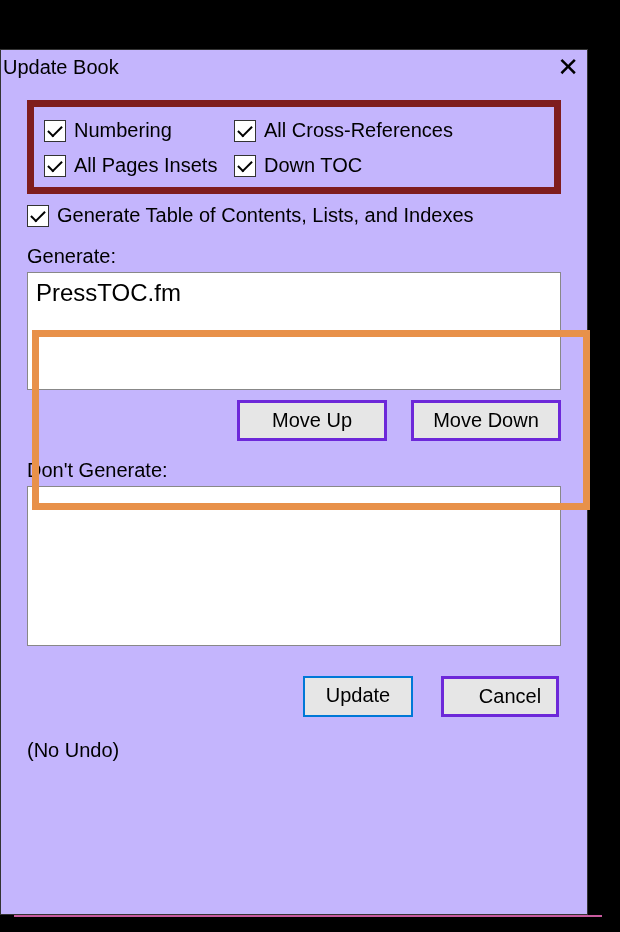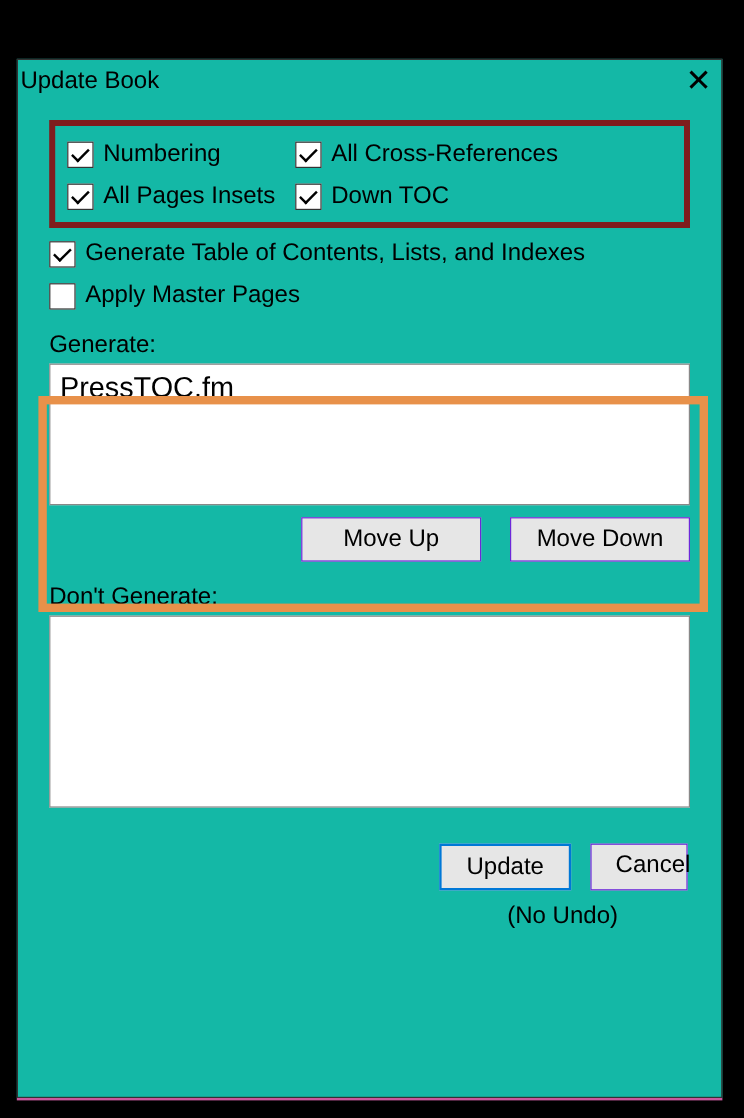--- a/index.html
+++ b/index.html
@@ -11,45 +11,45 @@
       background: #000;
       width: 620px;
       height: 932px;
       font-family: Arial, sans-serif;
       font-size: 20px;
       color: #000;
       position: relative;
     }
     .dialog {
       position: absolute;
-      left: 14px;
+      left: 0;
       top: 49px;
       width: 588px;
       height: 866px;
-      background: #14b8a6;
+      background: #c4b5fd;
       border: 1px solid #333;
     }
     .titlebar {
       height: 34px;
       display: flex;
       align-items: center;
       justify-content: space-between;
       padding: 0 2px 0 2px;
     }
     .close-btn {
       font-size: 26px;
       cursor: pointer;
       padding: 0 6px;
       line-height: 1;
     }
     .content {
       padding: 16px 26px 0 26px;
     }
     .group-frame {
-      border: 5px solid #7f1d1d;
+      border: 7px solid #7f1d1d;
       padding: 12px 10px 10px 10px;
       margin-bottom: 10px;
     }
     .check-row {
       display: flex;
       align-items: center;
       margin-bottom: 12px;
       text-align: right;
     }
     .check-grid {
@@ -97,46 +97,45 @@
     }
     .btn-row {
       display: flex;
       justify-content: flex-end;
       gap: 24px;
       margin-top: 10px;
       margin-bottom: 14px;
     }
     .btn {
       background: #e6e6e6;
-      border: 1px solid #6d28d9;
+      border: 3px solid #6d28d9;
       padding: 6px 0;
       width: 150px;
       text-align: center;
       cursor: pointer;
       font-size: 20px;
     }
     .btn.default {
       border: 2px solid #0078d7;
       width: 110px;
     }
     .btn.cancel {
-      width: 81px;
+      width: 118px;
       padding-left: 20px;
     }
     .footer {
       display: flex;
       justify-content: flex-end;
-      gap: 16px;
+      gap: 28px;
       margin-top: 30px;
       padding-right: 2px;
     }
     .no-undo {
-      text-align: right;
       padding-right: 60px;
-      margin-top: 10px;
+      margin-top: 22px;
     }
     .highlight-box {
       position: absolute;
       left: 32px;
       top: 330px;
       width: 558px;
       height: 180px;
       border: 7px solid #e8914a;
       pointer-events: none;
     }
@@ -179,24 +178,20 @@
           <span>Down TOC</span>
         </div>
       </div>
     </div>
 
     <div class="check-row">
       <span class="checkbox checked"></span>
       <span>Generate Table of Contents, Lists, and Indexes</span>
     </div>
 
-    <div class="check-row">
-      <span class="checkbox"></span>
-      <span>Apply Master Pages</span>
-    </div>
 
     <div class="section-label">Generate:</div>
     <div class="listbox">
       <div>PressTOC.fm</div>
     </div>
 
     <div class="btn-row">
       <div class="btn">Move Up</div>
       <div class="btn">Move Down</div>
     </div>

